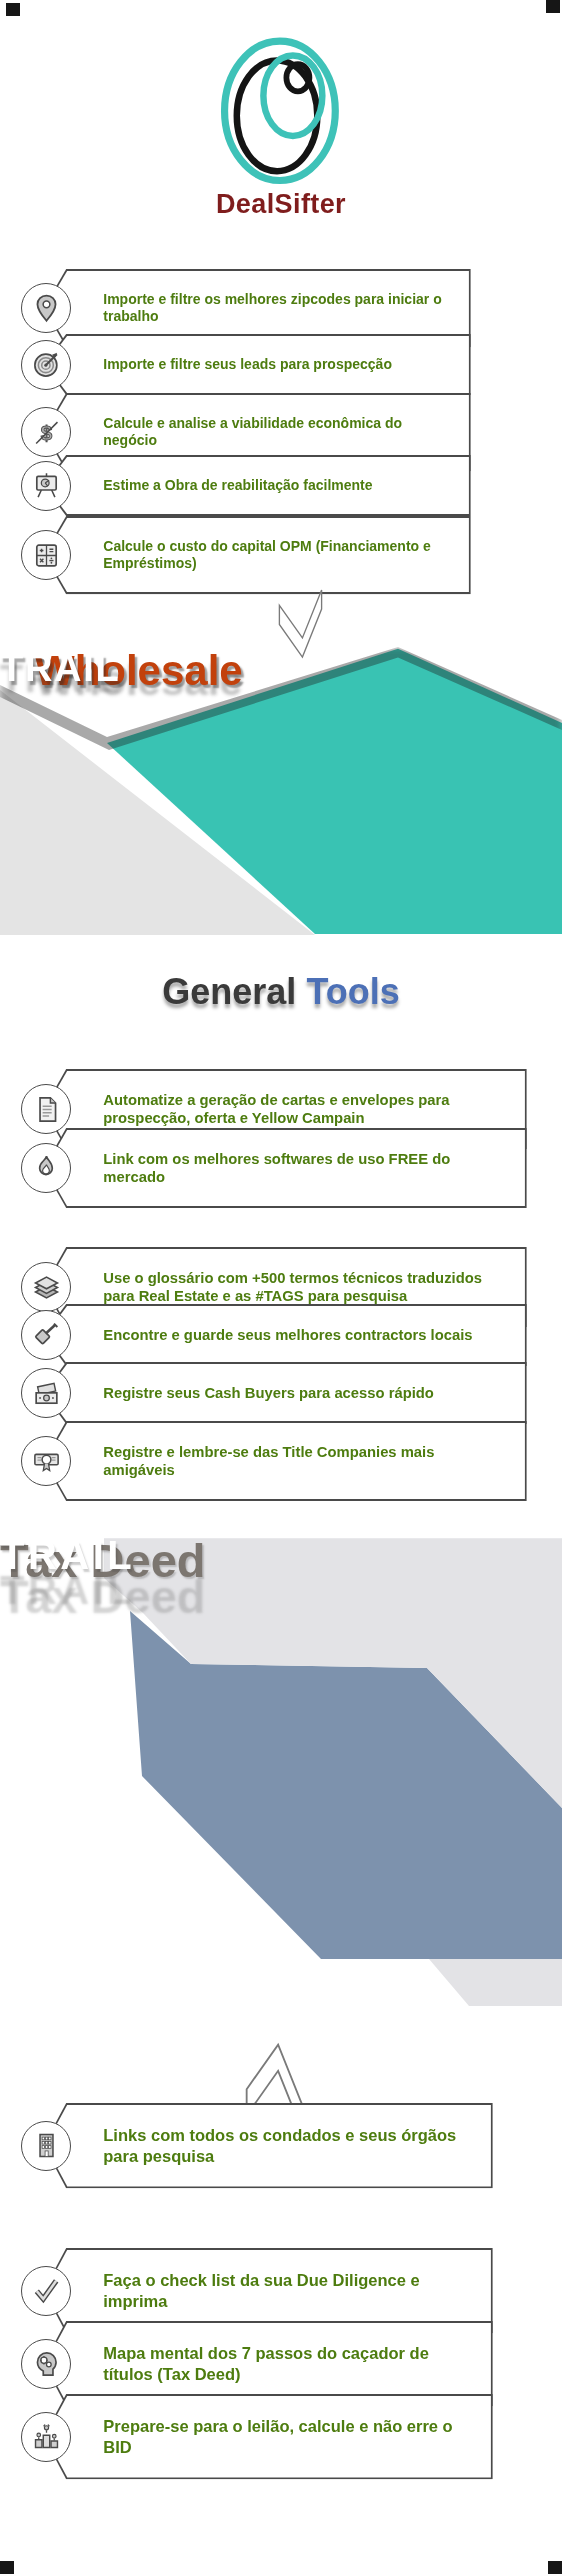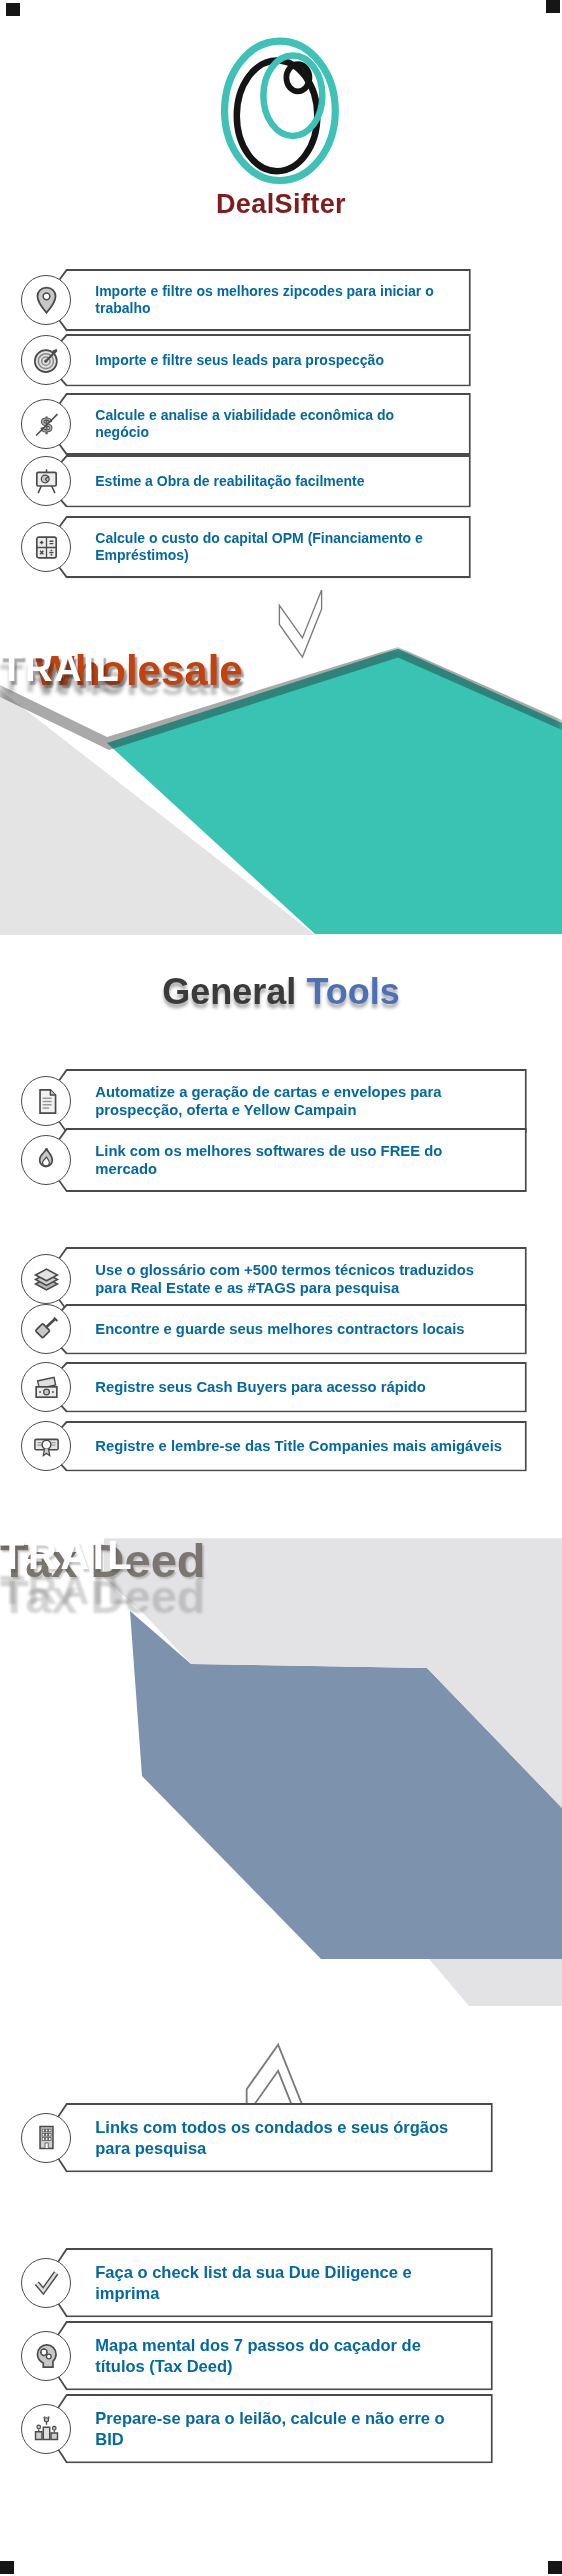--- a/index.html
+++ b/index.html
@@ -16,21 +16,21 @@
   .badge{position:absolute;left:0;top:50%;transform:translateY(-50%);
          width:50px;height:50px;border:1.7px solid #4a4a4a;border-radius:50%;
          background:#fff;box-sizing:border-box;display:flex;align-items:center;
          justify-content:center;z-index:2;}
   .badge svg{width:31px;height:31px;}
   .ribbon{margin-left:22.6px;background:#4a4a4a;display:flex;
           clip-path:polygon(0 50%,22.6px 0,100% 0,100% 100%,22.6px 100%);
           filter:drop-shadow(1.7px 2.6px 1.7px rgba(0,0,0,.28));}
   .ribbon-in{flex:1;margin:1.7px;background:#fff;display:flex;align-items:center;
           clip-path:polygon(0 50%,22px 0,100% 0,100% 100%,22px 100%);}
-  .feat-text{margin:8px;padding:4.3px 10.4px 4.3px 42px;font-weight:bold;color:#0369a1;
+  .feat-text{margin:16px;padding:4.3px 10.4px 4.3px 42px;font-weight:bold;color:#4d7c0f;
           line-height:1.22;white-space:pre-line;}
   .l1 .feat-text{font-size:14px;}
   .l2 .feat-text{font-size:14.8px;}
   .l3 .feat-text{font-size:16.5px;line-height:1.25;}
   
   .arrow{position:absolute;}
   
   .banner-wh{position:absolute;left:0;top:647px;width:562px;height:289px;}
   .banner-wh>div{position:absolute;inset:0;}
   .wh-gray{clip-path:polygon(0px 43px,315px 288px,0px 288px);background:#e4e4e4;}

